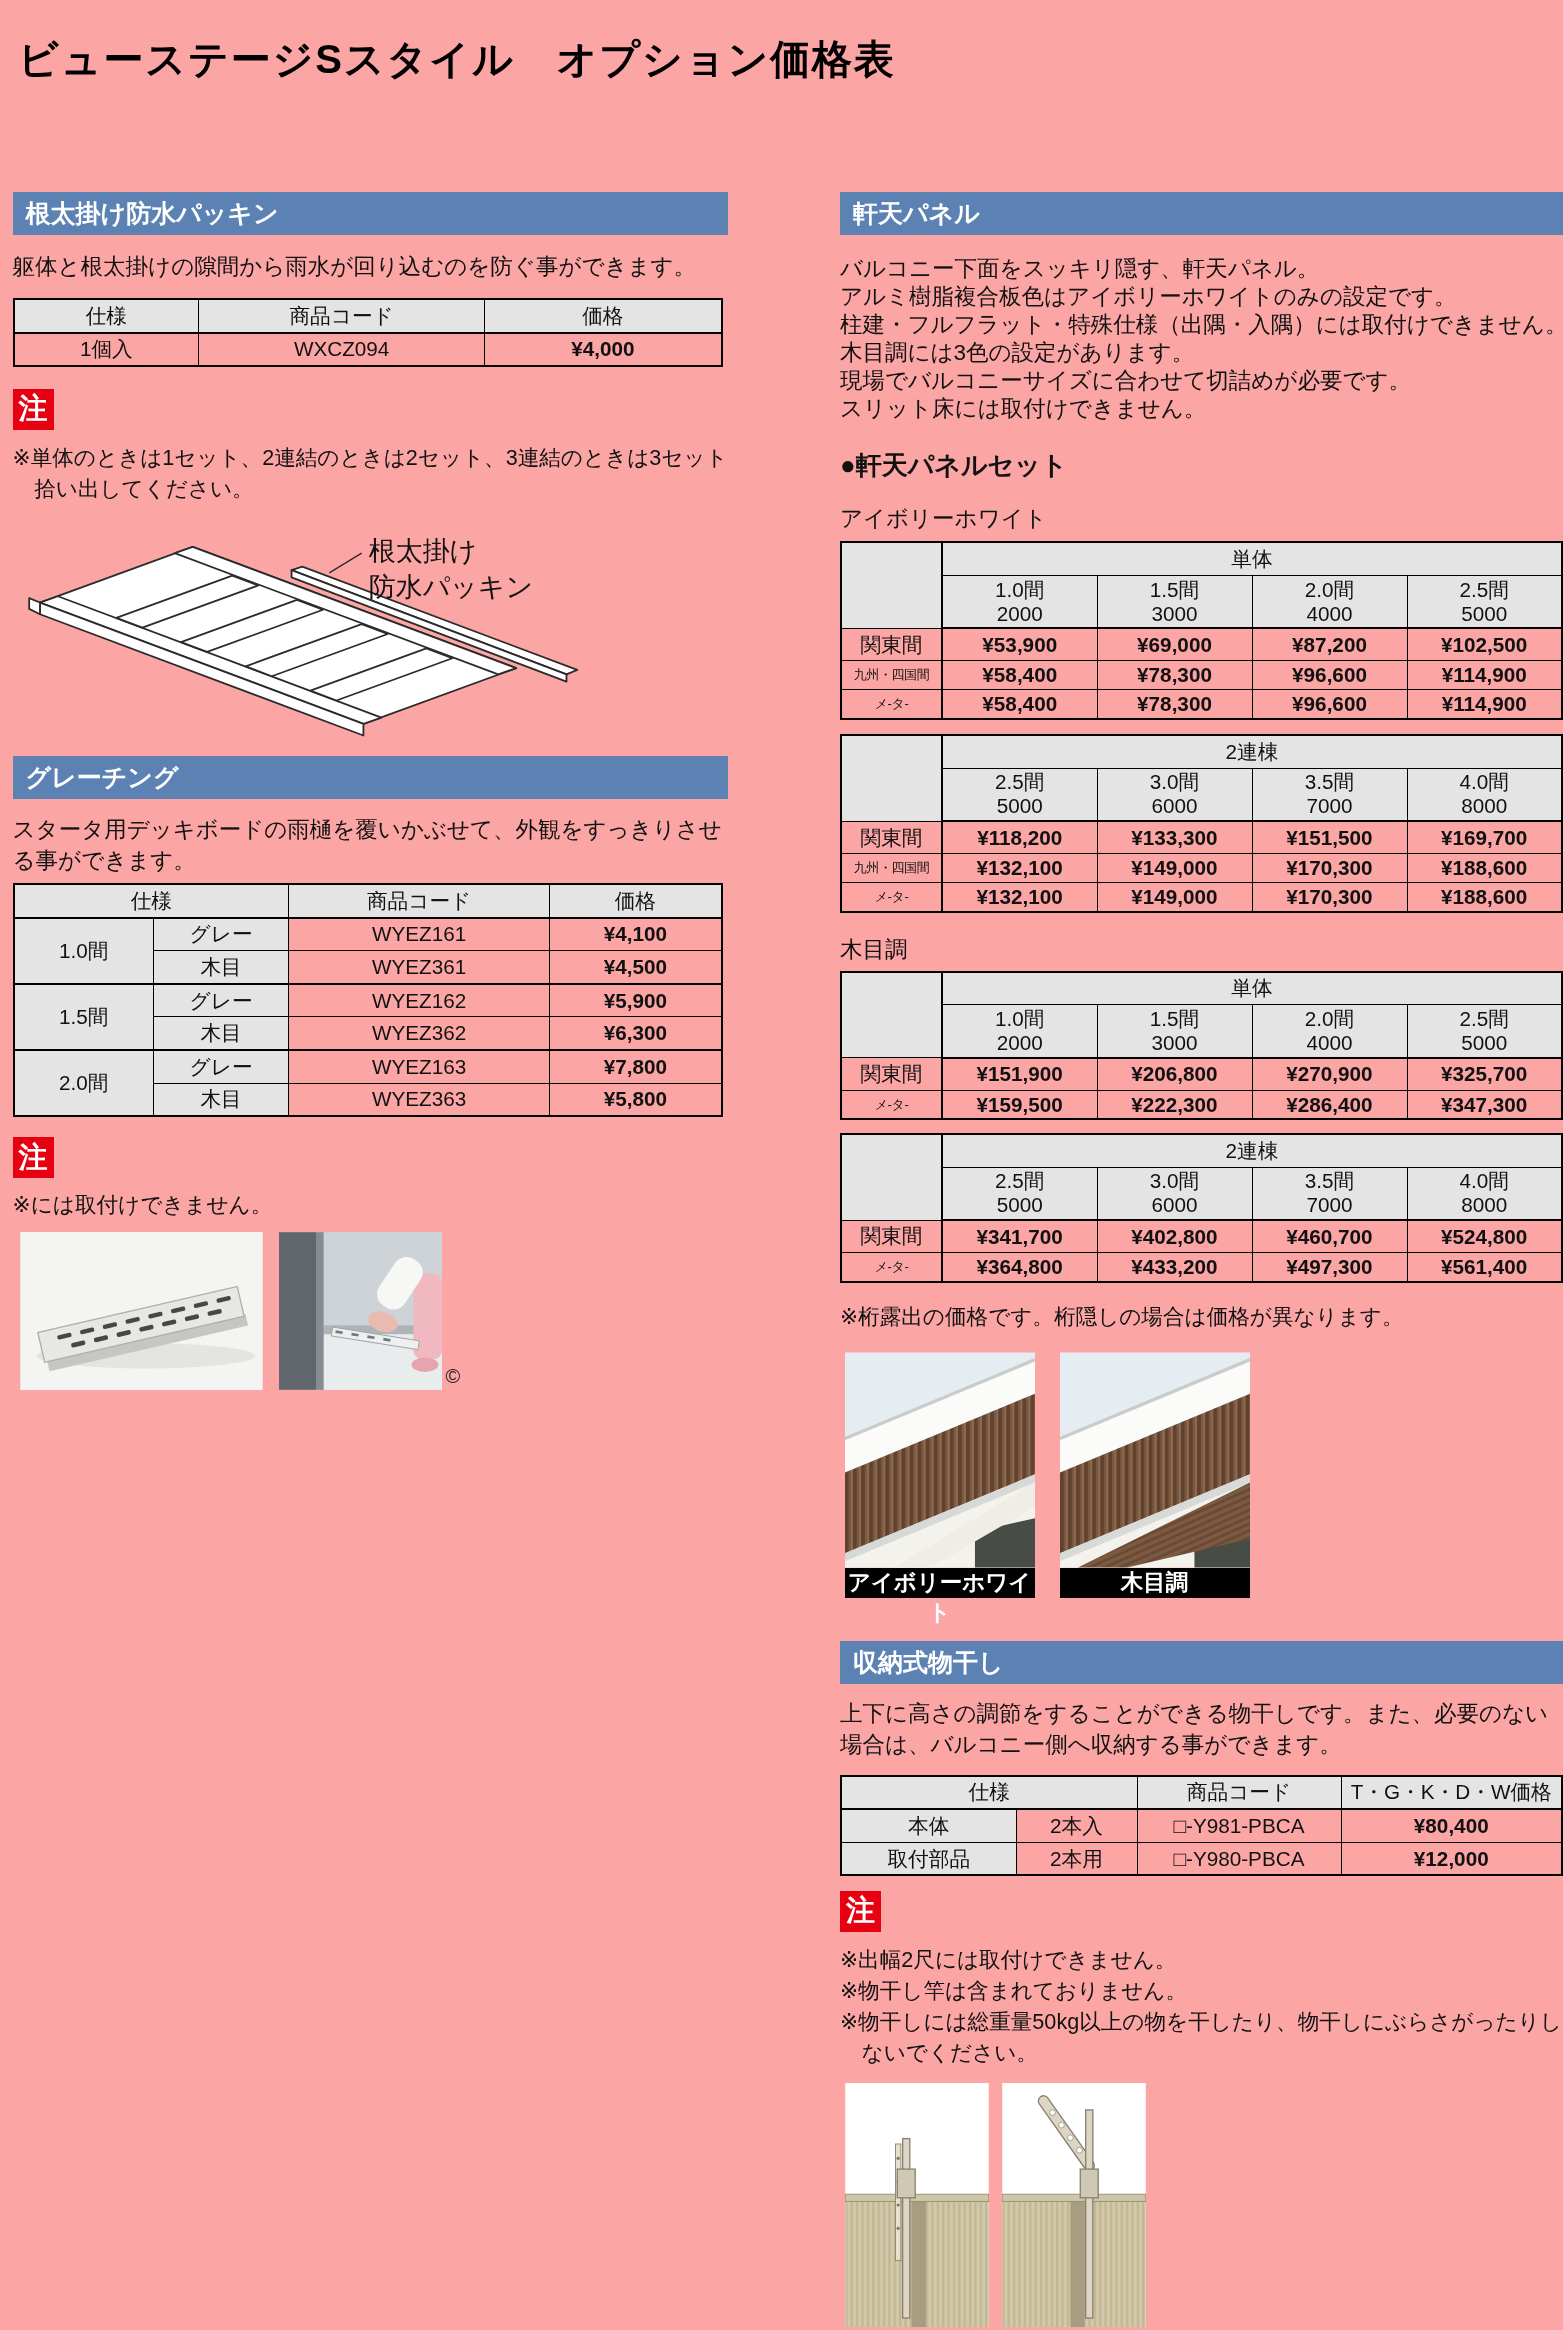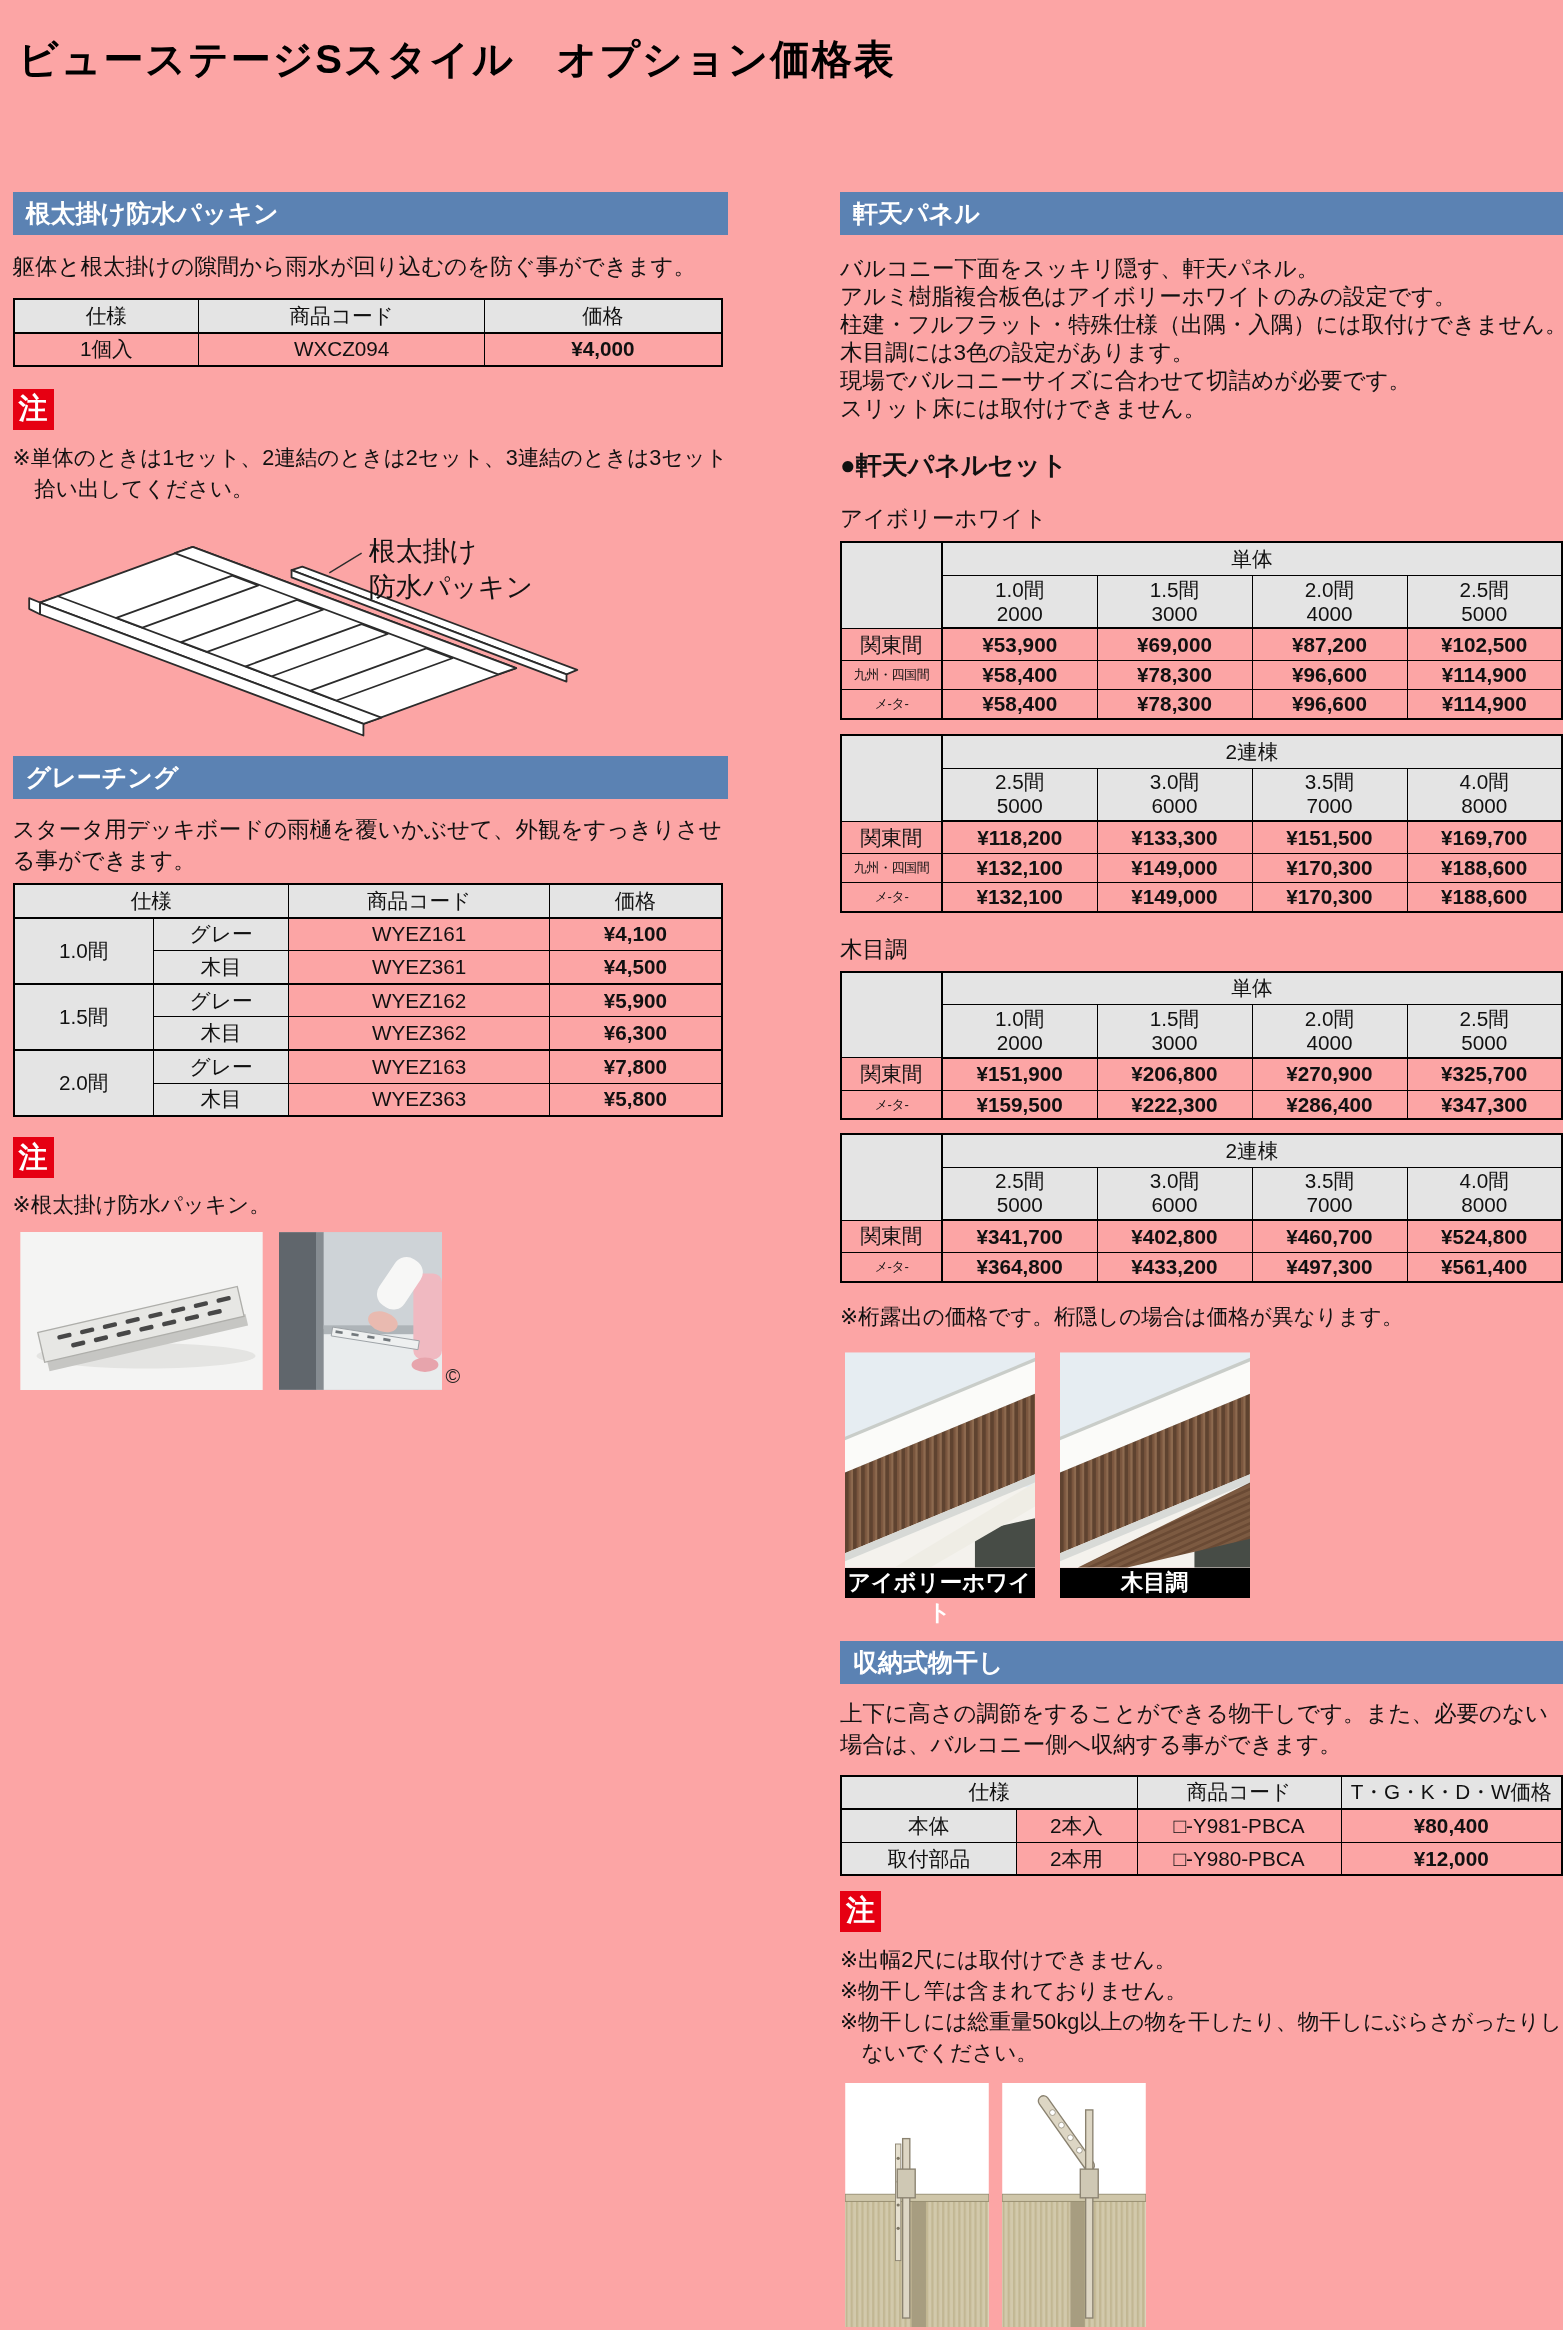--- a/index.html
+++ b/index.html
@@ -151,21 +151,21 @@
       </tr>
       <tr>
         <td class="hdr">木目</td>
         <td class="code">WYEZ363</td>
         <td class="price">¥5,800</td>
       </tr>
       </tbody>
     </table>
 
     <div class="note-badge" style="margin-top:20px;">注</div>
-    <div class="note-text" style="margin-top:10.8px;">※根太掛け防水パッキン。</div>
+    <div class="note-text" style="margin-top:10.8px;">※には取付けできません。</div>
 
     <div class="photo-row" style="padding-left:7.2px;gap:16px;">
       <svg width="243" height="158" viewBox="0 0 270 176">
         <rect width="270" height="176" fill="#f4f4f3"></rect>
         <ellipse cx="140" cy="138" rx="122" ry="14" fill="#e4e4e2"></ellipse>
         <g transform="rotate(-13 135 110)">
           <rect x="25" y="118" width="227" height="13" fill="#c6c6c3"></rect>
           <rect x="22" y="86" width="228" height="34" fill="#e7e7e4" stroke="#aeaeaa" stroke-width="1.5"></rect>
           <g fill="#474747">
             <rect x="42" y="94" width="16" height="5" rx="2"></rect>

